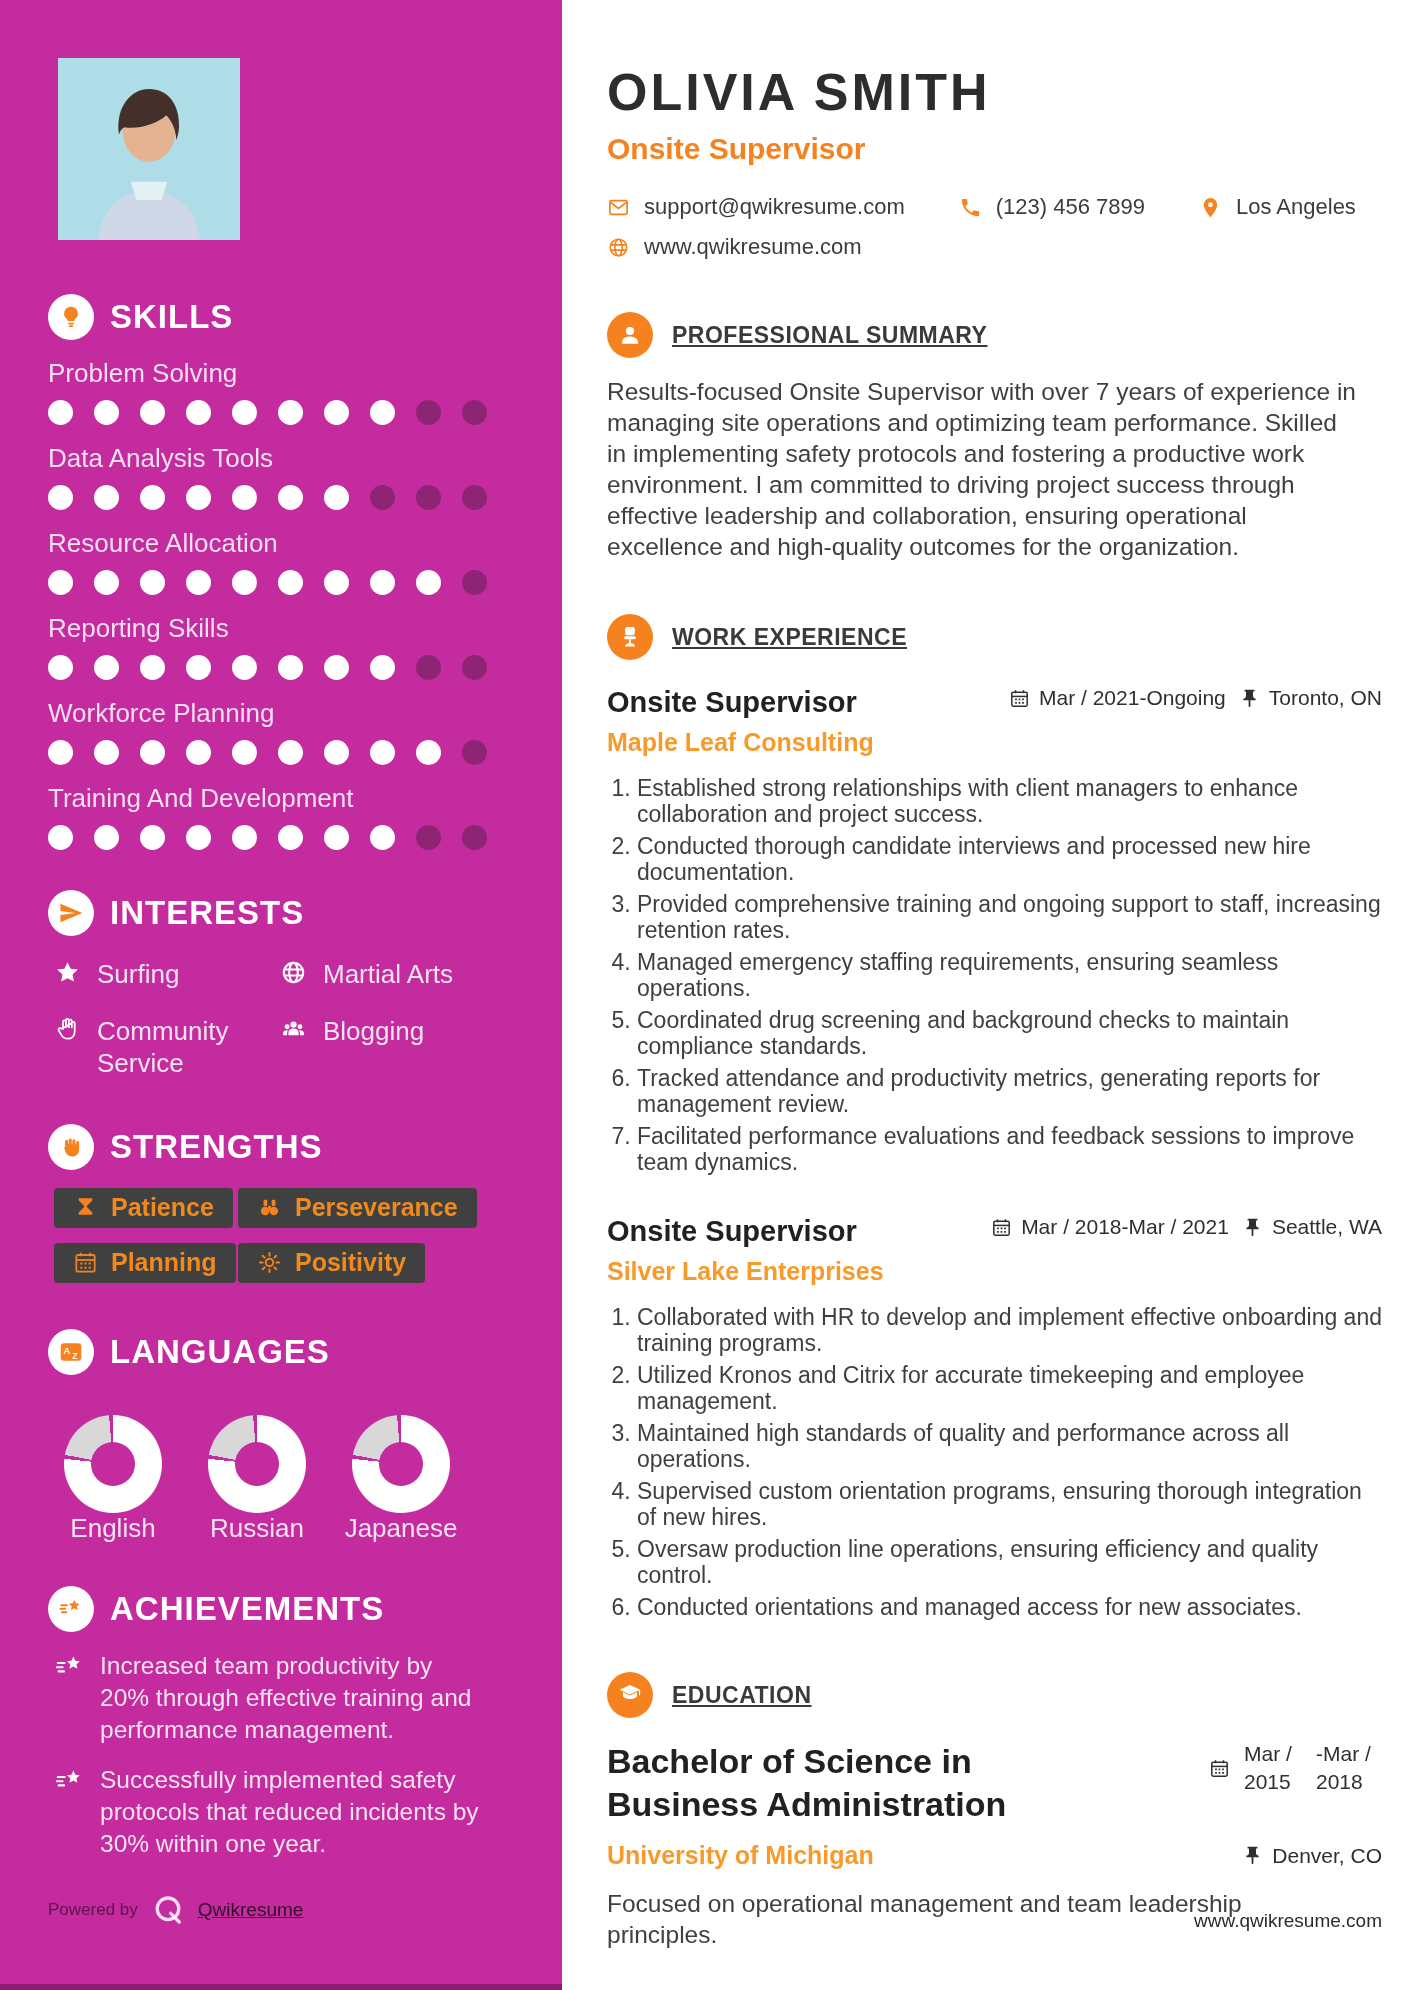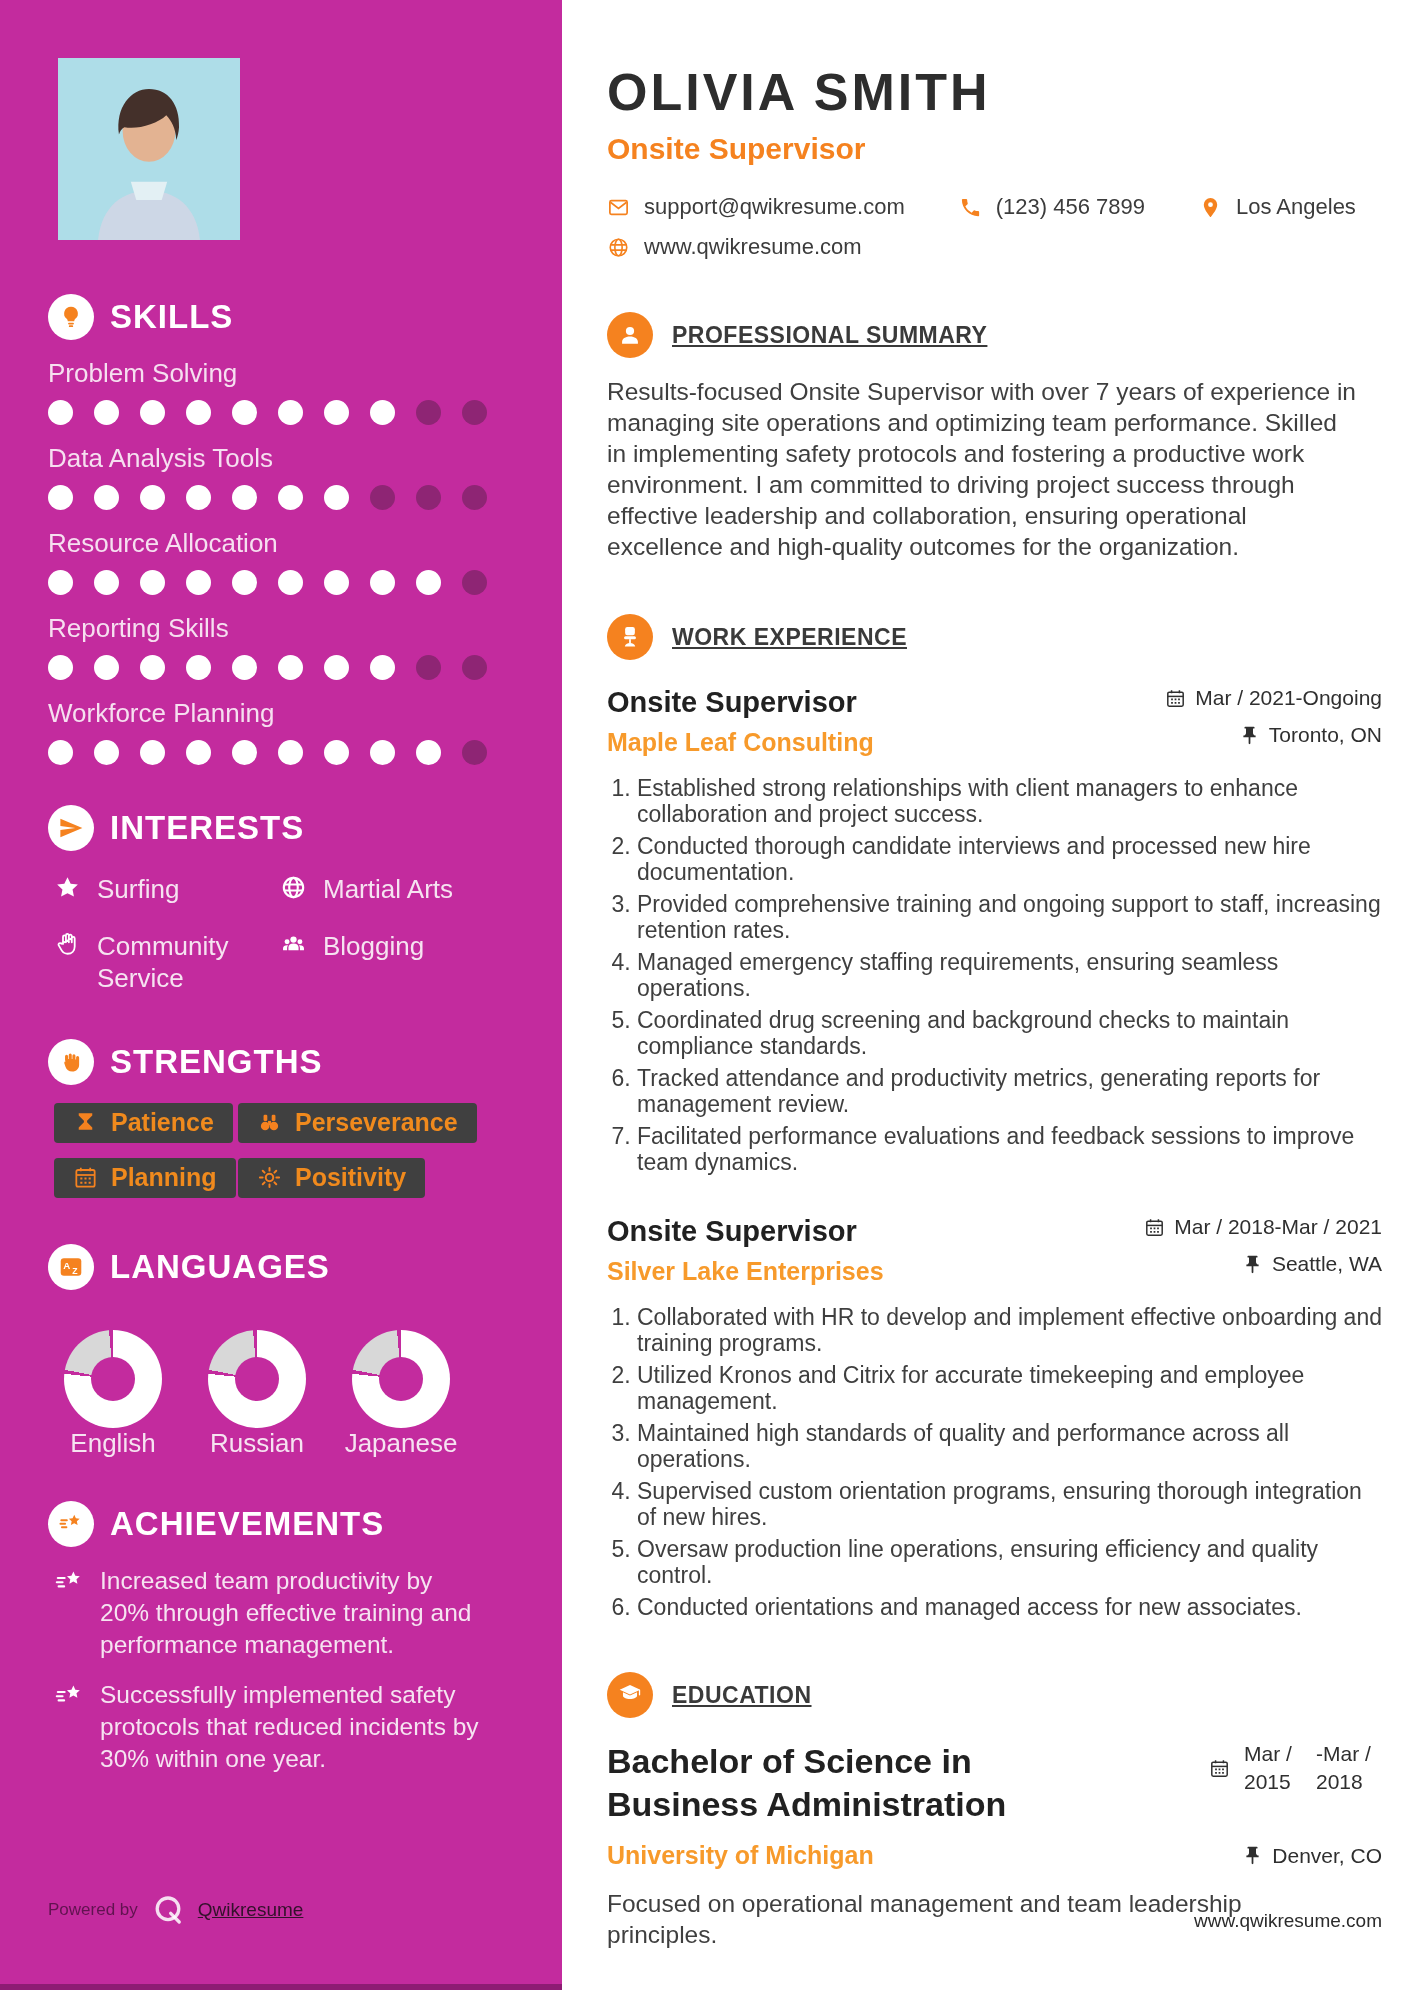--- a/index.html
+++ b/index.html
@@ -75,21 +75,21 @@
           display:flex;align-items:center;justify-content:center;flex:none;}
   .m-circ .cicon{width:26px;height:26px;}
   .m-head h2{margin:2px;font-size:23px;font-weight:700;color:#3A3A3A;letter-spacing:0.5px;text-decoration:underline;}
   .summary-text{margin:18px 0 0;width:755px;font-size:24.5px;line-height:31px;color:#3F3F3F;}
   
   .job{margin-top:26px;}
   .job.second{margin-top:40px;}
   .job-top{display:flex;justify-content:space-between;align-items:flex-start;}
   .job-title{margin:0;font-size:29px;font-weight:700;color:#212121;}
   .company{margin:9px 0 0;font-size:25px;font-weight:600;color:#F79A2B;}
-  .meta{display:flex;flex-direction:column;align-items:flex-end;gap:13px;min-width:270px;}
+  .meta{display:flex;align-items:flex-end;gap:13px;min-width:270px;}
   .meta-row{display:flex;align-items:center;gap:9px;font-size:21px;color:#2F2F2F;}
   .meta-row .cicon{width:21px;height:21px;color:#2F2F2F;flex:none;}
   ol.bullets{margin:18px 0 0;padding-left:30px;width:745px;font-size:23px;line-height:26px;color:#3F3F3F;}
   ol.bullets li{margin-bottom:6px;}
   
   .edu-top{display:flex;justify-content:space-between;align-items:flex-start;margin-top:22px;}
   .degree{margin:0;width:480px;font-size:34px;font-weight:700;color:#212121;line-height:1.25;}
   .edu-date{display:flex;gap:14px;font-size:21px;color:#2F2F2F;line-height:1.35;}
   .edu-date .cicon{width:21px;height:21px;color:#2F2F2F;flex:none;margin-top:18px;}
   .edu-date span{display:inline-block;}
@@ -195,20 +195,35 @@
         <div class="skill-dots">
             <span class="dot filled"></span>
             <span class="dot filled"></span>
             <span class="dot filled"></span>
             <span class="dot filled"></span>
             <span class="dot filled"></span>
             <span class="dot filled"></span>
             <span class="dot filled"></span>
             <span class="dot filled"></span>
             <span class="dot filled"></span>
+            <span class="dot"></span>
+          </div>
+      </div>
+      <div class="skill">
+        <div class="skill-name">Training And Development</div>
+        <div class="skill-dots">
+            <span class="dot filled"></span>
+            <span class="dot filled"></span>
+            <span class="dot filled"></span>
+            <span class="dot filled"></span>
+            <span class="dot filled"></span>
+            <span class="dot filled"></span>
+            <span class="dot filled"></span>
+            <span class="dot filled"></span>
+            <span class="dot"></span>
             <span class="dot"></span>
           </div>
       </div>
     </section>
 
     <section class="s-sec interests">
       <div class="s-head">
         <span class="s-circ">
             <span class="cicon">
               <svg viewBox="0 0 24 24" fill="currentColor">

